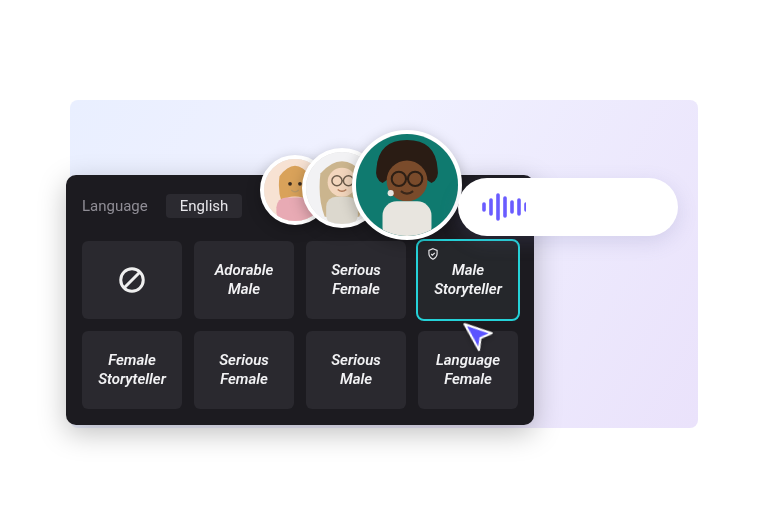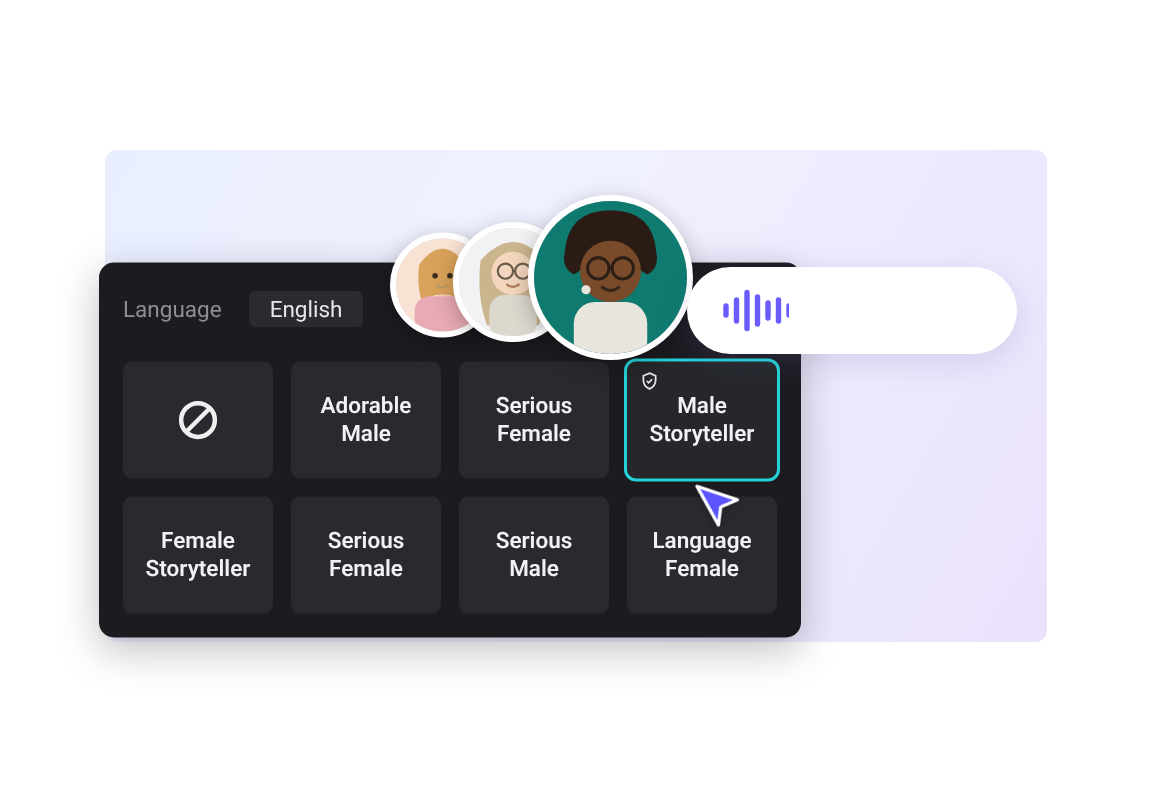--- a/index.html
+++ b/index.html
@@ -49,20 +49,21 @@
     height: 78px;
     display: flex; flex-direction: column;
     align-items: center; justify-content: center;
     text-align: center;
     font-size: 15px; font-weight: 600;
     line-height: 1.3;
     color: #f2f2f4;
     position: relative;
     cursor: pointer;
     padding: 0 4px;
+    font-style: italic;
   }
   .tile.selected {
     outline: 2px solid #25d2d8;
     background: #25272b;
   }
   .tile .shield {
     position: absolute; top: 6px; left: 8px;
     width: 14px; height: 14px;
   }
   .tile.none-tile svg { display:block; }

